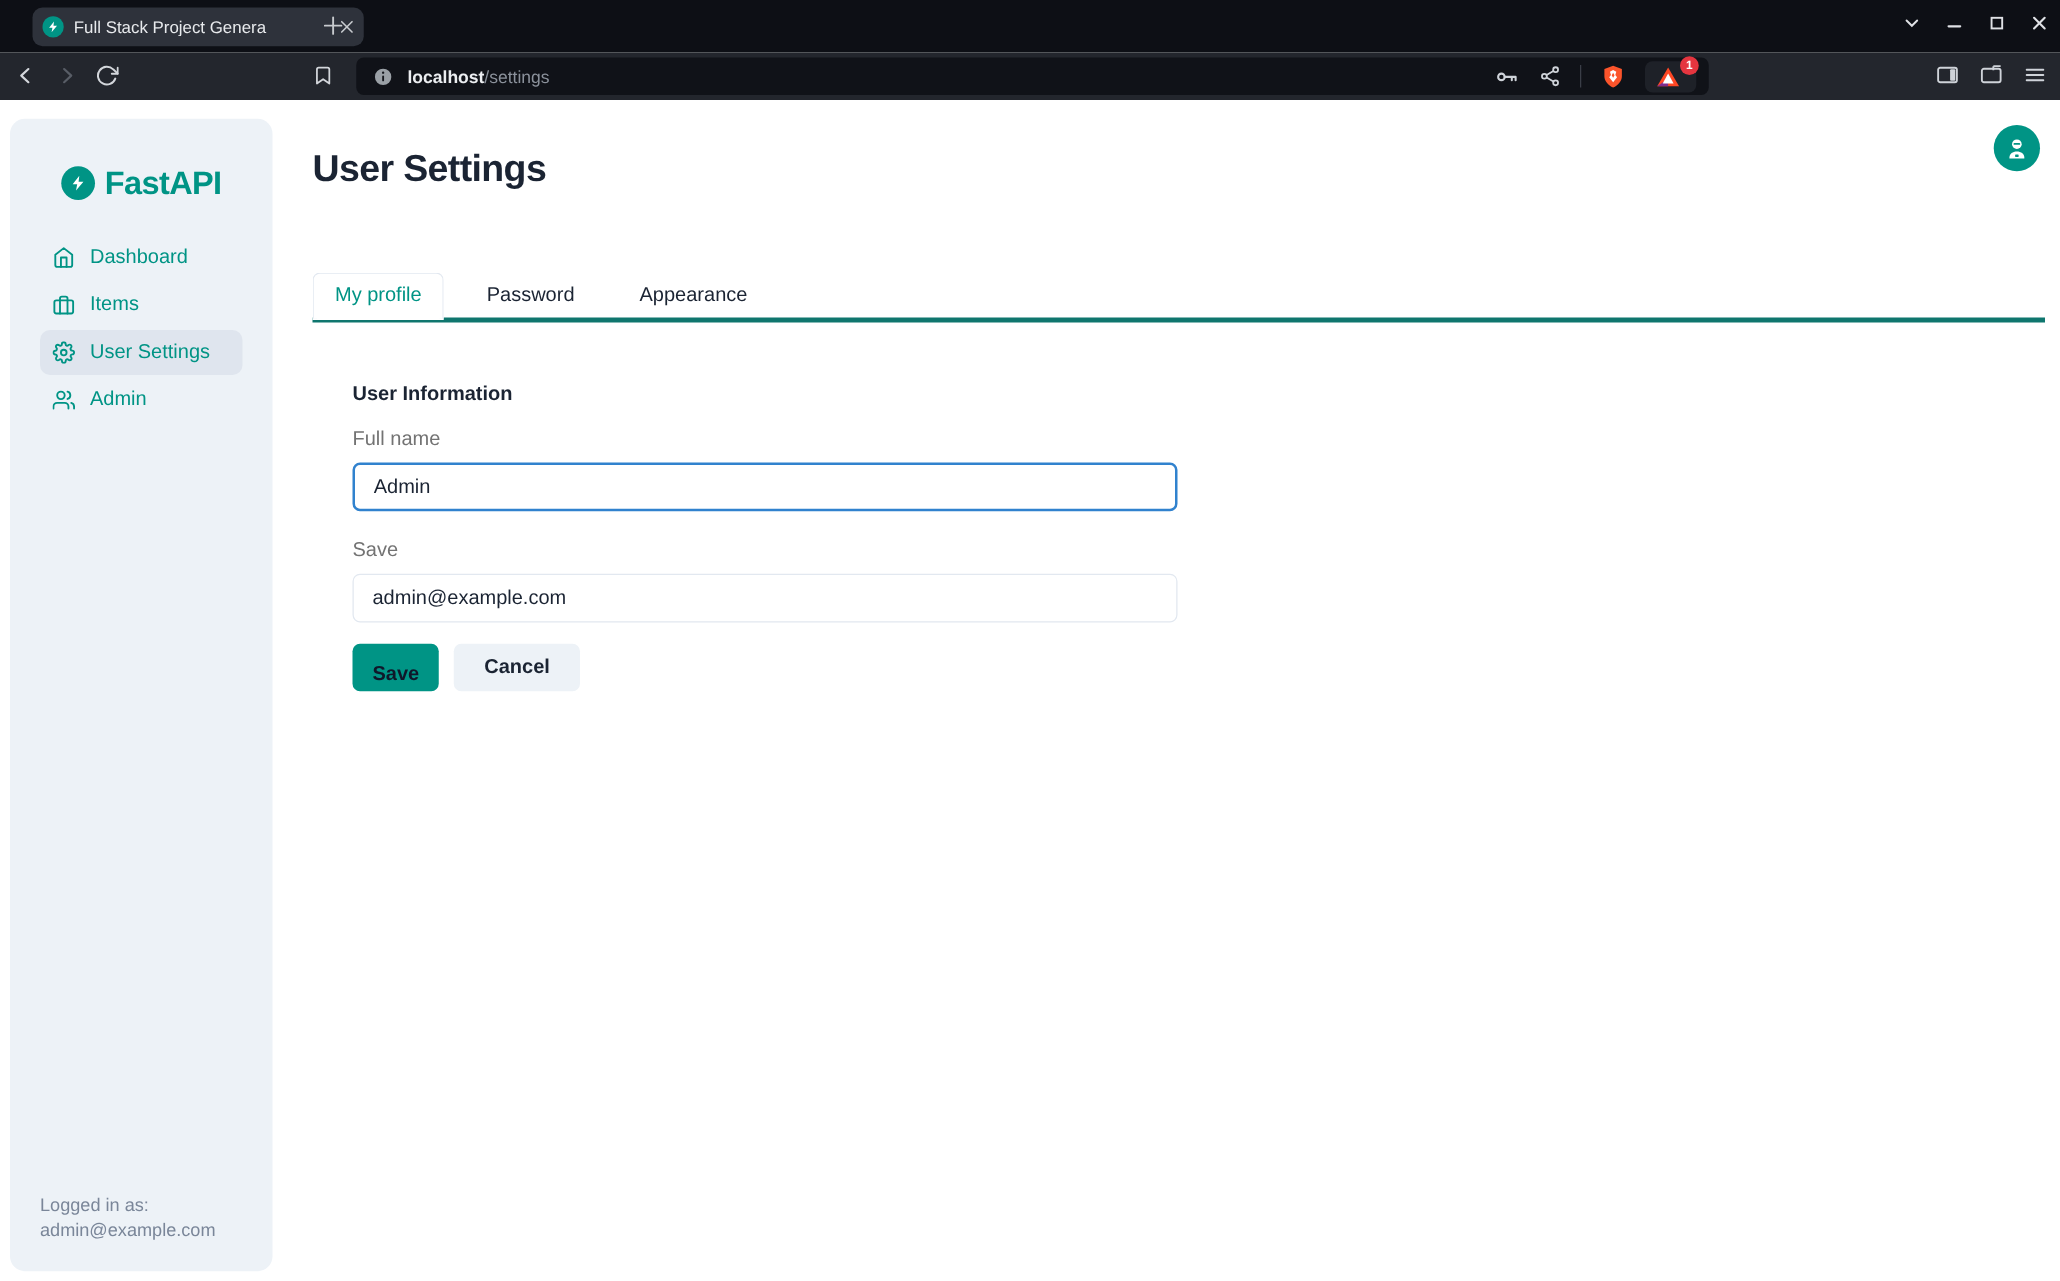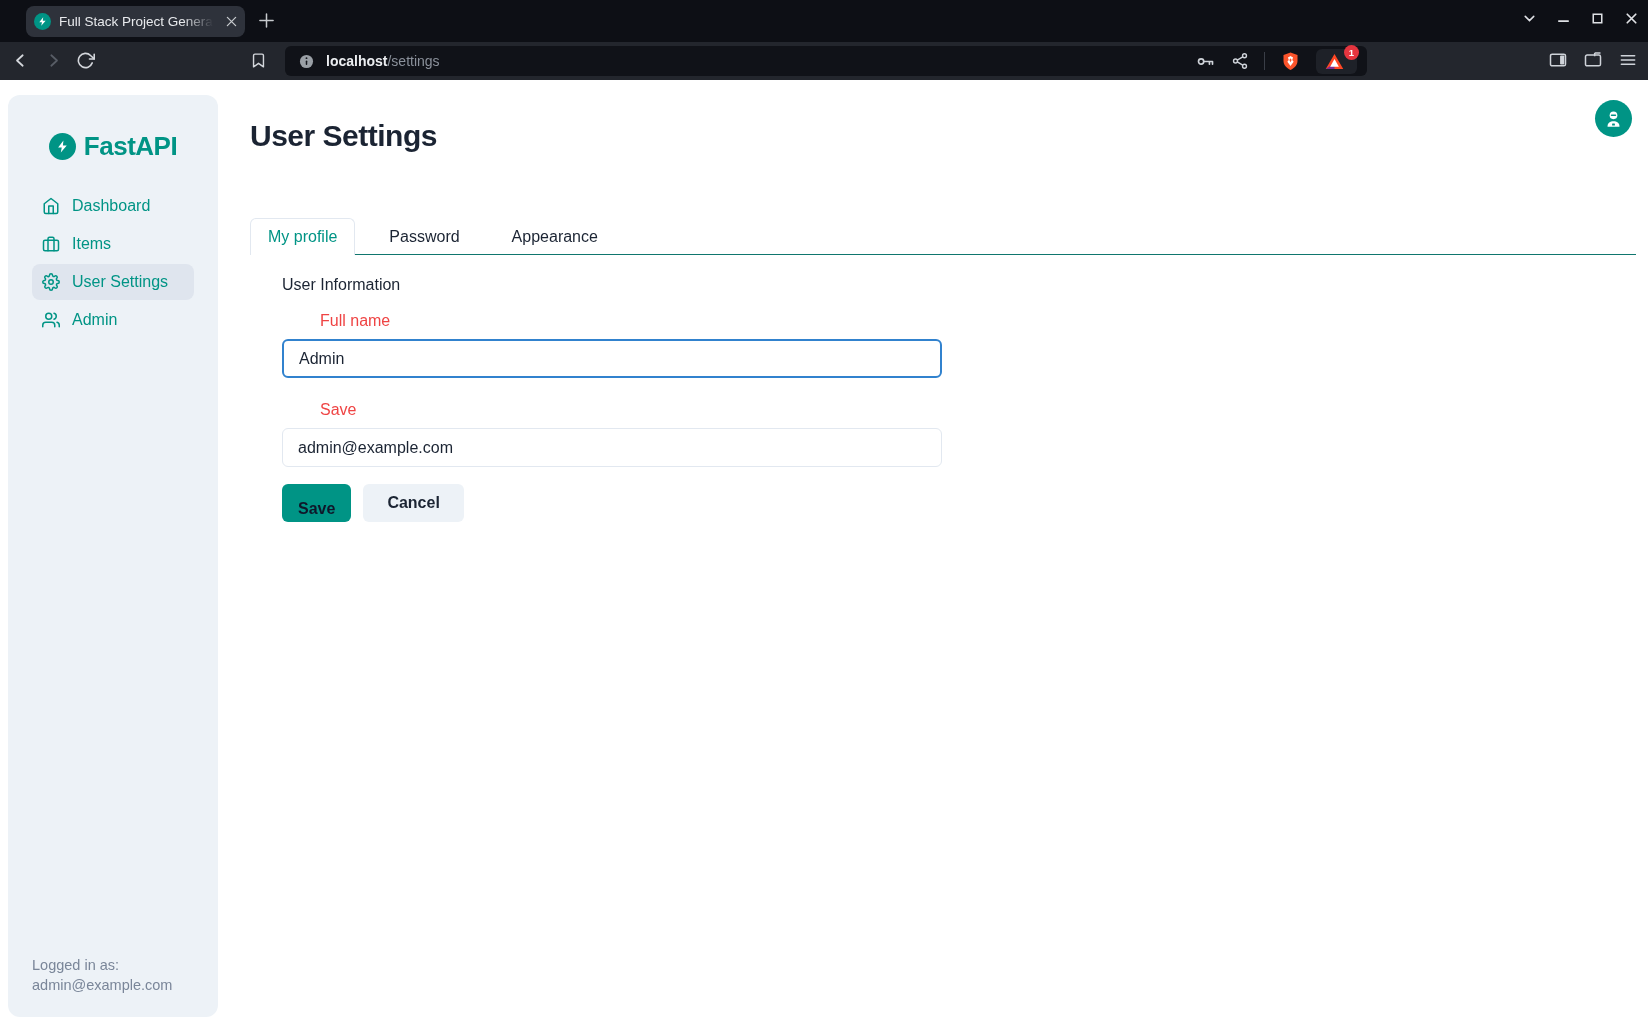--- a/index.html
+++ b/index.html
@@ -2,21 +2,21 @@
 <html><head>
 <meta charset="utf-8">
 <style>
   * { margin:0; padding:0; box-sizing:border-box; }
   html,body { width:1648px; height:1025px; overflow:hidden; background:#fff;
     font-family:"Liberation Sans", sans-serif; }
 
   
   .chrome { position:absolute; top:0; left:0; width:1648px; height:80px; }
   .tabstrip { position:relative; height:42px; background:#0d0f15; display:flex; align-items:center; }
-  .browser-tab { position:absolute; left:26px; top:6px; width:219px; height:31px;
+  .browser-tab { position:absolute; left:26px; top:6px; width:265px; height:31px;
     background:#2e323b; border-radius:8px; display:flex; align-items:center; padding:0 8px; gap:8px; cursor:default; }
   .favicon { width:17px; height:17px; border-radius:50%; background:#009485;
     display:flex; align-items:center; justify-content:center; flex:none; }
   .tab-title { flex:1; color:#e8eaed; font-size:13.5px; white-space:nowrap; overflow:hidden;
     -webkit-mask-image:linear-gradient(to right,#000 78%,transparent 97%);
     mask-image:linear-gradient(to right,#000 78%,transparent 97%); }
   .icon-btn { display:flex; align-items:center; justify-content:center; cursor:pointer; flex:none; }
   .newtab-btn { position:absolute; left:258px; top:12px; }
   .win-controls { position:absolute; right:8px; top:10px; display:flex; gap:17px; align-items:center; }
 
@@ -50,30 +50,30 @@
   .nav-item.active { background:#dfe5ee; }
   .nav-item svg { flex:none; }
   .sidebar-footer { position:absolute; left:24px; bottom:22px; color:#7a8699; font-size:14.5px; line-height:20px; }
 
   .avatar-btn { position:absolute; top:20px; right:16px; width:37px; height:37px; border-radius:50%;
     background:#009485; display:flex; align-items:center; justify-content:center; cursor:pointer; }
 
   .content { position:absolute; left:250px; top:0; right:12px; }
   .page-title { padding-top:38px; font-size:30px; font-weight:700; color:#1b2433; letter-spacing:-0.5px; line-height:36px; }
 
-  .tabs { display:flex; margin-top:64px; border-bottom:1px solid #0f766e; }
+  .tabs { display:flex; margin-top:64px; border-bottom:4px solid #0f766e; }
   .tab { padding:9px 17px; font-size:16px; color:#1b2433; cursor:pointer; border:1px solid transparent;
     border-bottom:none; border-radius:6px 6px 0 0; margin-bottom:-1px; }
   .tab.active { color:#009485; background:#fff; border-color:#e2e8f0;
     box-shadow:0 1px 0 0 #fff; }
   .tab + .tab { margin-left:16px; }
 
   .form { margin-left:32px; }
-  .section-title { margin-top:20px; font-size:16px; font-weight:400; color:#1b2433; line-height:20px; }
-  .form-label { margin-top:16px; font-size:16px; color:#ef4444; line-height:20px;margin-left:38px; }
+  .section-title { margin-top:48px; font-size:16px; font-weight:700; color:#1b2433; line-height:20px; }
+  .form-label { margin-top:16px; font-size:16px; color:#737373; line-height:20px; }
   .text-input { display:block; margin-top:8px; width:660px; height:39px; border-radius:6px;
     font-family:"Liberation Sans", sans-serif; font-size:16px; color:#1b2433; padding:0 15px;
     background:#fff; outline:none; }
   .text-input.focused { border:2px solid #3182ce; }
   .text-input.normal { border:1px solid #e2e8f0; }
   .form-label.second { margin-top:22px; }
   .btn-row { display:flex; gap:12px; margin-top:17px; }
   .btn { height:38px; border:none; border-radius:6px; font-family:"Liberation Sans", sans-serif;
     font-size:16px; font-weight:700; cursor:pointer; }
   .btn-save { background:#009485; color:#0f172a; padding:16px 16px; }

